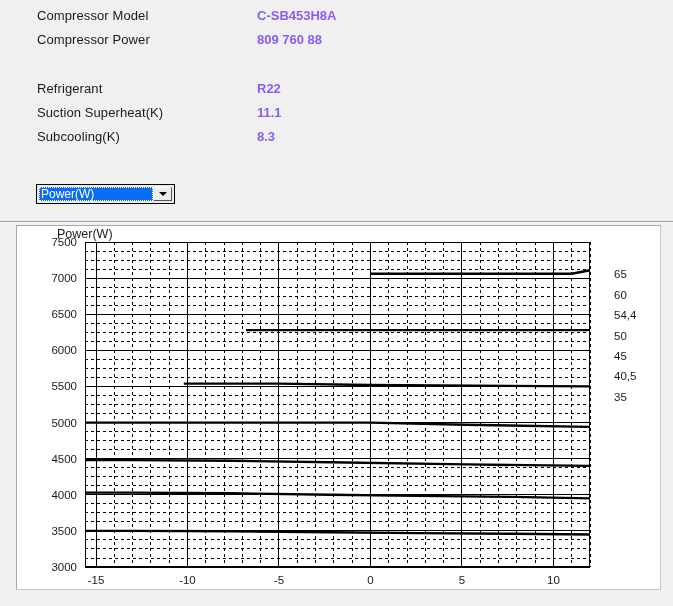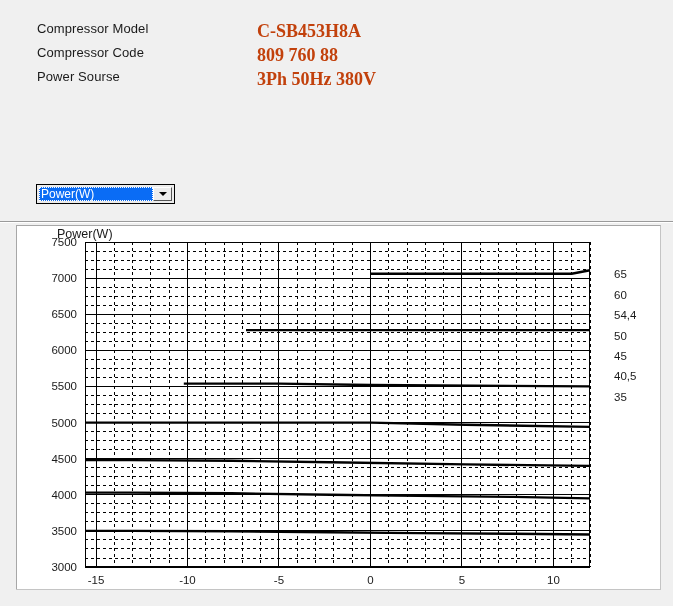--- a/index.html
+++ b/index.html
@@ -7,36 +7,35 @@
     width:673px;height:606px;
     background:#f0f0f0;
     font-family:"Liberation Sans", sans-serif;
     overflow:hidden;
     position:relative;
   }
   
   .spec-block{
     position:absolute;left:0;top:0;width:673px;height:177px;
     background:#f0f0f0;
-    margin-top:13px;
   }
   .spec-row{
     position:absolute;left:0;width:673px;height:25px;
   }
   .spec-label{
     position:absolute;left:37px;top:0;
     font-family:"Liberation Sans", sans-serif;
     font-size:13px;color:#1a1a1a;
     letter-spacing:.1px;
     white-space:nowrap;
   }
   .spec-value{
     position:absolute;left:257px;top:0;
-    font-family:Liberation Serif, serif;
-    font-size:18px;font-weight:bold;color:#c2410c;
+    font-family:Liberation Sans, sans-serif;
+    font-size:13px;font-weight:bold;color:#8b5cf6;
     white-space:nowrap;
   }
   
   .combo{
     position:absolute;left:36px;top:184px;
     width:139px;height:20px;
     border:1px solid #000;
     background:#ececec;
     box-sizing:border-box;
     display:flex;align-items:stretch;
@@ -97,26 +96,34 @@
 </style>
 </head>
 <body>
 
 <div class="spec-block">
   <div class="spec-row" style="top:8px">
     <span class="spec-label">Compressor  Model</span>
     <span class="spec-value">C-SB453H8A</span>
   </div>
   <div class="spec-row" style="top:32px">
-    <span class="spec-label">Compressor Code</span>
+    <span class="spec-label">Compressor Power</span>
     <span class="spec-value">809 760 88</span>
   </div>
-  <div class="spec-row" style="top:56px">
-    <span class="spec-label">Power Sourse</span>
-    <span class="spec-value">3Ph  50Hz  380V</span>
+  <div class="spec-row" style="top:81px">
+    <span class="spec-label">Refrigerant</span>
+    <span class="spec-value">R22</span>
+  </div>
+  <div class="spec-row" style="top:105px">
+    <span class="spec-label">Suction Superheat(K)</span>
+    <span class="spec-value">11.1</span>
+  </div>
+  <div class="spec-row" style="top:129px">
+    <span class="spec-label">Subcooling(K)</span>
+    <span class="spec-value">8.3</span>
   </div>
 </div>
 
 <div class="combo">
   <div class="combo-value">Power(W)</div>
   <div class="combo-btn">
     <span class="combo-arrow"></span>
   </div>
 </div>
 

